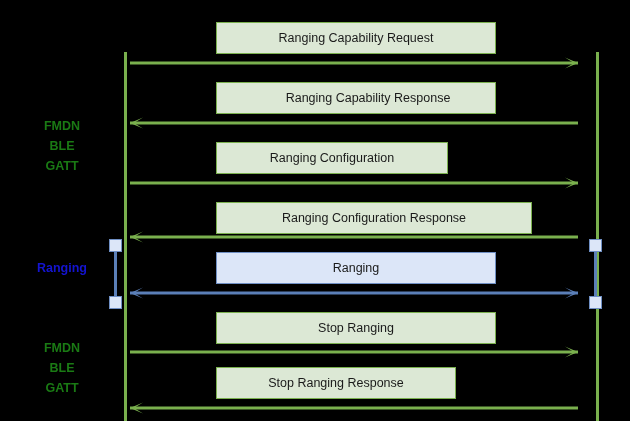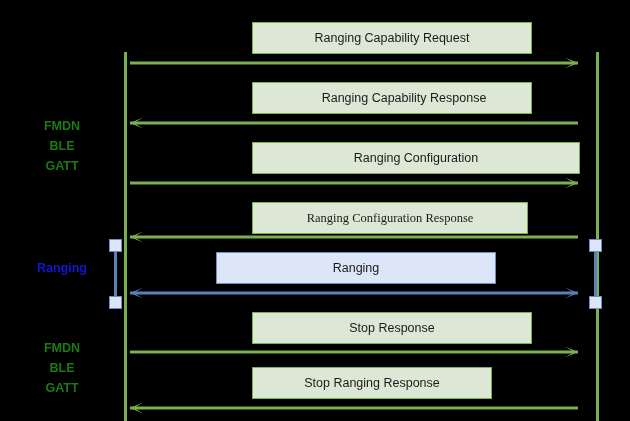--- a/index.html
+++ b/index.html
@@ -45,21 +45,20 @@
     line-height: 30px;
     text-align: center;
     font-size: 12.5px;
     color: #1a1a1a;
     overflow: hidden;
     white-space: nowrap;
   }
   .msg-box.green {
     background: #dce8d5;
     border: 1px solid #7ab04e;
-    margin-left: 36px;
   }
   .msg-box.blue {
     background: #dce6f8;
     border: 1px solid #6f8fc4;
   }
 
   
   .arrow-svg {
     position: absolute;
     left: 0;
@@ -96,24 +95,24 @@
 BLE
 GATT</div>
   <div class="phase-label blue" id="phase-1" style="left: 22px; top: 258px; width: 80px;">Ranging</div>
   <div class="phase-label green" id="phase-2" style="left: 22px; top: 330px; width: 80px;">FMDN
 BLE
 GATT</div>
 
   <div id="msg-layer">
       <div class="msg-box green" style="left: 216px; top: 22px; width: 280px;">Ranging Capability Request</div>
       <div class="msg-box green" style="left: 216px; top: 82px; width: 280px; padding-left: 24px;">Ranging Capability Response</div>
-      <div class="msg-box green" style="left: 216px; top: 142px; width: 328px;">Ranging Configuration</div>
-      <div class="msg-box green" style="left: 216px; top: 202px; width: 276px; font-family: Liberation Serif, serif;">Ranging Configuration Response</div>
+      <div class="msg-box green" style="left: 216px; top: 142px; width: 232px;">Ranging Configuration</div>
+      <div class="msg-box green" style="left: 216px; top: 202px; width: 316px;">Ranging Configuration Response</div>
       <div class="msg-box blue" style="left: 216px; top: 252px; width: 280px;">Ranging</div>
-      <div class="msg-box green" style="left: 216px; top: 312px; width: 280px;">Stop Response</div>
+      <div class="msg-box green" style="left: 216px; top: 312px; width: 280px;">Stop Ranging</div>
       <div class="msg-box green" style="left: 216px; top: 367px; width: 240px;">Stop Ranging Response</div>
     </div>
 
   <svg class="arrow-svg" id="arrow-layer" viewBox="0 0 630 421" xmlns="http://www.w3.org/2000/svg">
       <g>
         <line x1="130" y1="63" x2="578" y2="63" stroke="#7ab04e" stroke-width="3"></line>
         <polygon points="578,63 565,57.5 574,63 565,68.5" fill="#7ab04e"></polygon>
       </g>
       <g>
         <line x1="130" y1="123" x2="578" y2="123" stroke="#7ab04e" stroke-width="3"></line>

